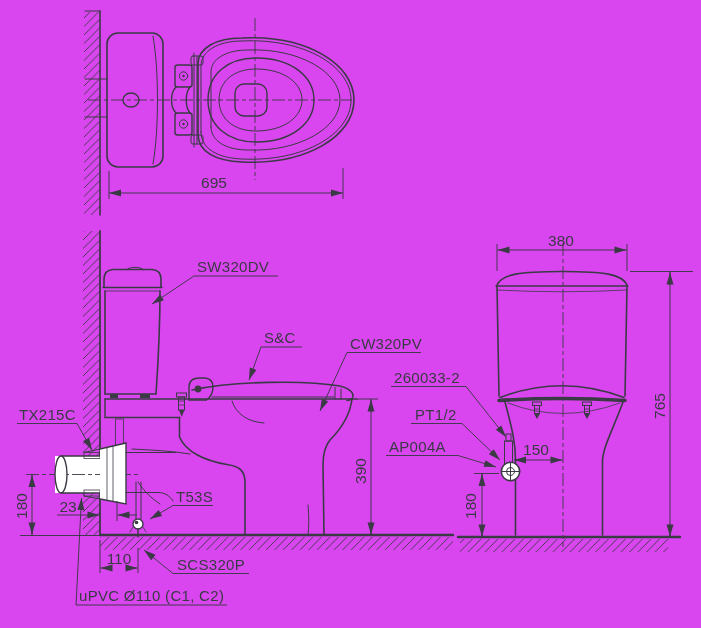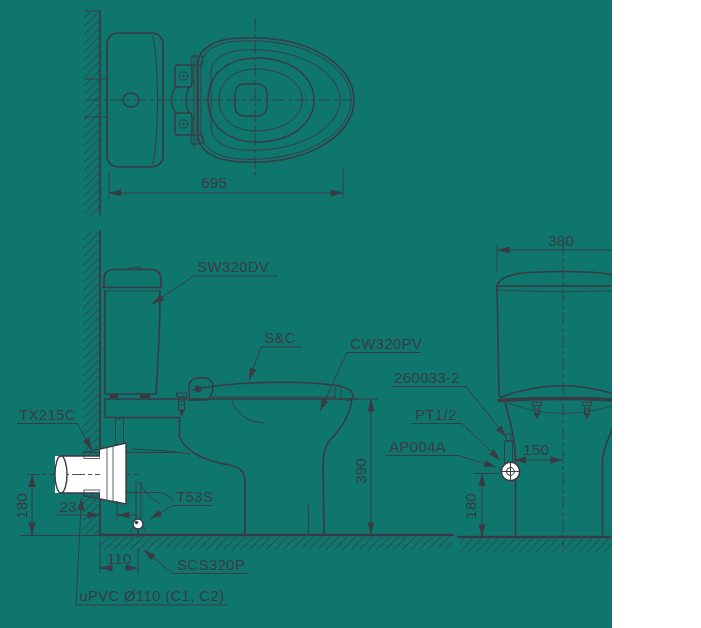--- a/index.html
+++ b/index.html
@@ -1,16 +1,16 @@
 <!DOCTYPE html>
 <html><head>
 <meta charset="utf-8">
 <style>
   html,body{margin:0;padding:0;background:#ffffff;}
-  .stage{width:612px;height:628px;background:#0f766e;position:relative;overflow:hidden;
+  .stage{width:701px;height:628px;background:#d946ef;position:relative;overflow:hidden;
          font-family:"Liberation Sans",sans-serif;}
   svg{display:block;}
   svg text{fill:#3a3a44;font-family:"Liberation Sans",sans-serif;}
   .lbl{font-size:15px;letter-spacing:.3px;}
   .dim{font-size:15.5px;}
   .ln{stroke:#3a3a44;fill:none;stroke-linecap:round;}
   .w08{stroke-width:.8}.w1{stroke-width:1}.w14{stroke-width:1.4}
   .w16{stroke-width:1.6}.w18{stroke-width:1.8}.w24{stroke-width:2.4}.w36{stroke-width:3.6}
   .sd{stroke:#3a3a44;fill:none;stroke-width:.95;stroke-linecap:butt;}
   .cl{stroke:#3a3a44;fill:none;stroke-width:.9;stroke-dasharray:13 3 4 3;}

